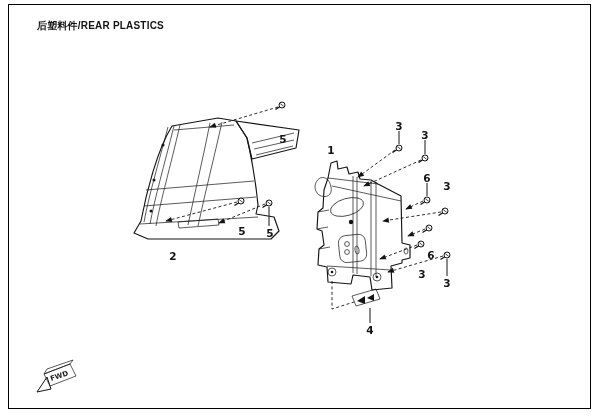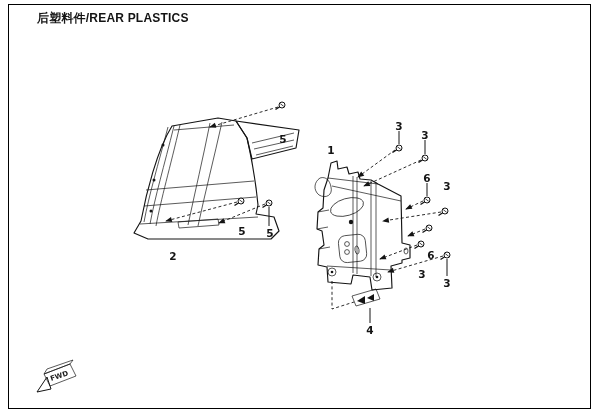--- a/index.html
+++ b/index.html
@@ -1,20 +1,20 @@
 <!DOCTYPE html>
 <html><head>
 <meta charset="utf-8">
 <style>
   html,body{margin:0;padding:0;background:#ffffff;}
   body{width:600px;height:418px;position:relative;overflow:hidden;
        font-family:"Liberation Sans","DejaVu Sans",sans-serif;color:#141414;}
   .frame{position:absolute;left:8px;top:4px;width:583px;height:405px;
          border:1px solid #000;box-sizing:border-box;}
-  .title{position:absolute;left:37px;top:10px;font-size:12px;font-weight:bold;
+  .title{position:absolute;left:37px;top:19px;font-size:10px;font-weight:bold;
          letter-spacing:.2px;white-space:nowrap;}
   svg.diagram{position:absolute;left:0;top:0;}
   .outline{fill:none;stroke:#141414;stroke-width:1.15;stroke-linejoin:round;}
   .detail{fill:none;stroke:#141414;stroke-width:.7;stroke-linejoin:round;}
   .leader{fill:none;stroke:#141414;stroke-width:.9;stroke-dasharray:3 2.4;}
   .stem{stroke:#141414;stroke-width:1;}
   .callout{font-family:"DejaVu Sans","Liberation Sans",sans-serif;
            font-size:10.5px;font-weight:bold;fill:#141414;}
   .fwd-text{font-family:"DejaVu Sans",sans-serif;font-size:7px;font-weight:bold;fill:#141414;}
 </style>

